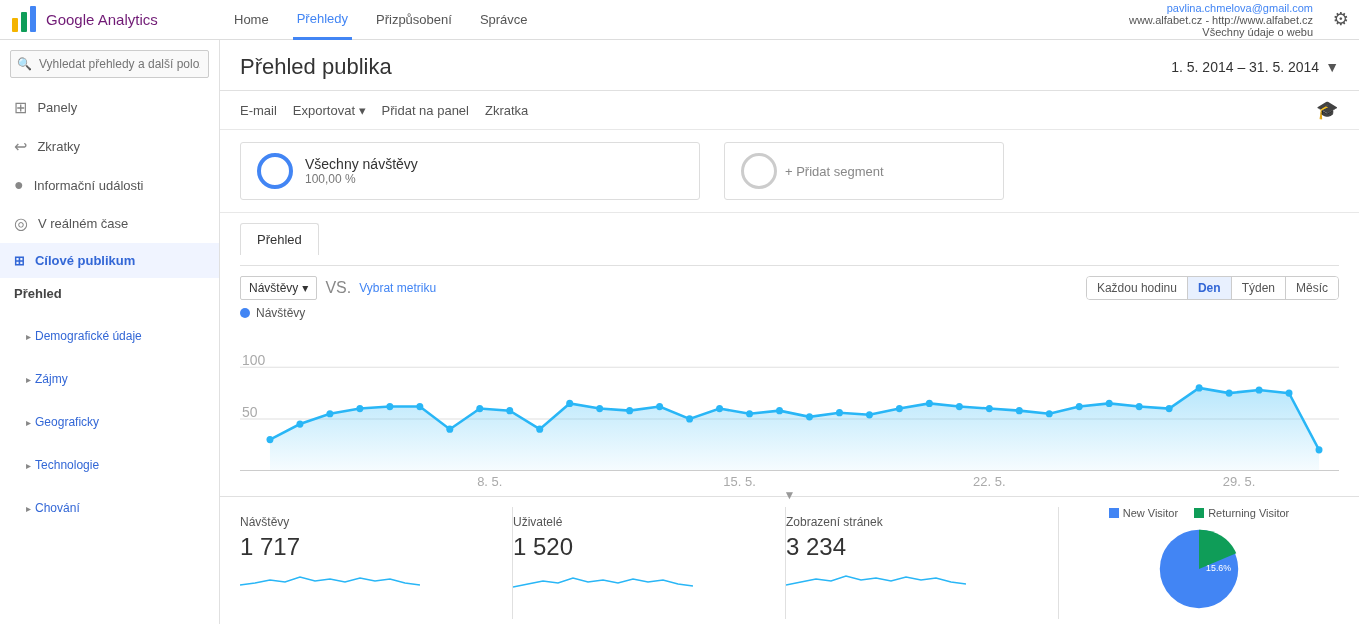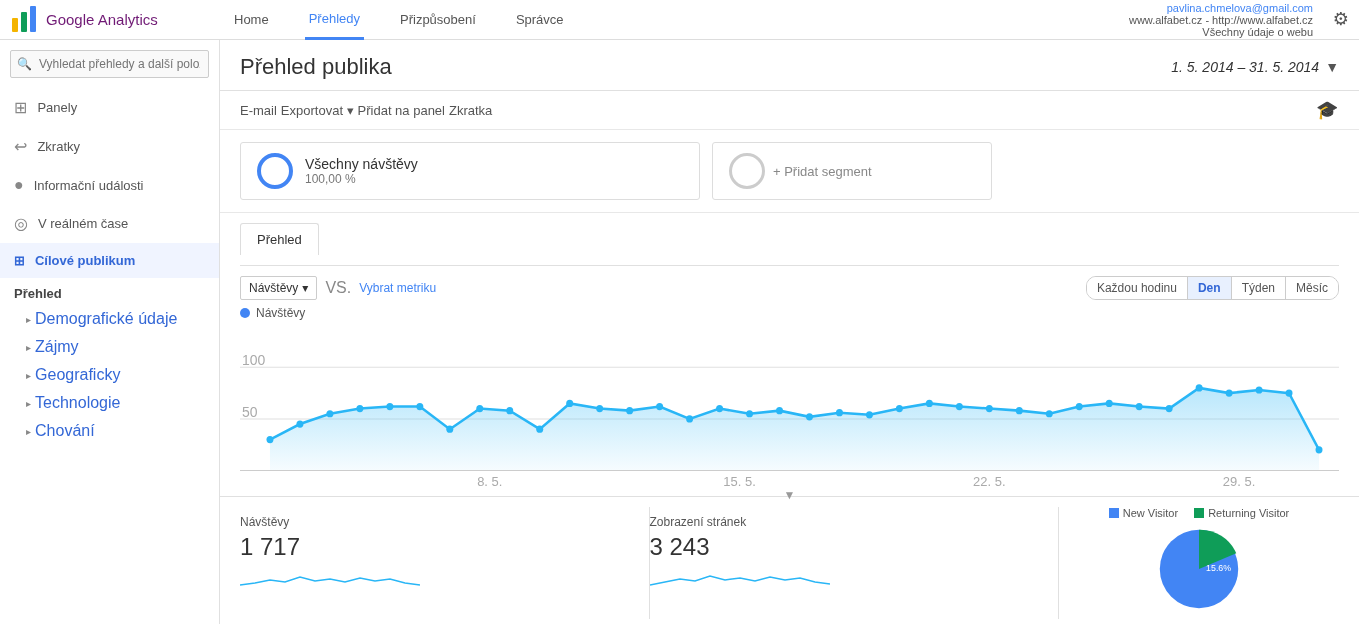--- a/index.html
+++ b/index.html
@@ -25,21 +25,21 @@
       width: 28px;
       height: 28px;
     }
     .logo-text {
       font-size: 15px;
       color: #701a75;
       font-weight: normal;
     }
     .nav-links {
       display: flex;
-      gap: 32px;
+      gap: 20px;
       flex: 1;
     }
     .nav-link {
       font-size: 13px;
       color: #555;
       cursor: pointer;
       padding: 0 4px;
       height: 40px;
       display: flex;
       align-items: center;
@@ -126,25 +126,26 @@
     .sidebar-sub-label {
       font-weight: bold;
       padding: 8px 14px 4px 14px;
       color: #444;
       font-size: 13px;
       cursor: pointer;
     }
     .sidebar-sub-item {
       padding: 5px 14px 5px 26px;
       color: #3367d6;
-      font-size: 16px;
+      font-size: 12px;
       cursor: pointer;
       display: flex;
       align-items: center;
       gap: 4px;
+      margin-top: 19px;
     }
     .sidebar-sub-item::before { content: '▸'; font-size: 10px; color: #888; }
 
     
     .main-content {
       flex: 1;
       overflow-y: auto;
       background: #fff;
       padding: 0;
     }
@@ -162,30 +163,29 @@
       color: #333;
       font-weight: normal;
     }
     .date-range {
       display: flex;
       align-items: center;
       gap: 6px;
       font-size: 14px;
       color: #333;
       cursor: pointer;
-      font-style: italic;
     }
     .date-range .arrow { color: #555; }
 
     
     .toolbar {
       display: flex;
       align-items: center;
       padding: 8px 20px;
-      gap: 4px;
+      gap: 16px;
       border-bottom: 1px solid #e8e8e8;
     }
     .toolbar-btn {
       font-size: 13px;
       color: #555;
       cursor: pointer;
       background: none;
       border: none;
       display: flex;
       align-items: center;
@@ -194,21 +194,21 @@
     .graduation-icon { 
       margin-left: auto;
       font-size: 18px;
       color: #888;
       cursor: pointer;
     }
 
     
     .segments-row {
       display: flex;
-      gap: 0;
+      gap: 12px;
       padding: 12px 20px;
       border-bottom: 1px solid #e8e8e8;
     }
     .segment-box {
       display: flex;
       align-items: center;
       border: 1px solid #ddd;
       border-radius: 3px;
       padding: 10px 16px;
       gap: 12px;
@@ -285,21 +285,21 @@
       align-items: center;
       gap: 4px;
       cursor: pointer;
       background: #fff;
     }
     .vs-text { font-size: 16px; color: #888; }
     .select-metric { font-size: 12px; color: #4285f4; cursor: pointer; }
     .time-buttons {
       display: flex;
       border: 1px solid #ccc;
-      border-radius: 10px;
+      border-radius: 4px;
       overflow: hidden;
     }
     .time-btn {
       padding: 4px 10px;
       font-size: 12px;
       cursor: pointer;
       background: #fff;
       border: none;
       border-left: 1px solid #ccc;
       color: #555;
@@ -576,22 +576,29 @@
 
     <div class="stats-section">
       <div class="stat-box">
         <div class="stat-label">Návštěvy</div>
         <div class="stat-value">1 717</div>
         <svg class="stat-sparkline" viewBox="0 0 180 30" preserveAspectRatio="none">
           <polyline points="0,20 15,18 30,15 45,17 60,12 75,16 90,14 105,17 120,13 135,16 150,14 165,18 180,20" fill="none" stroke="#29b6f6" stroke-width="1.5"></polyline>
         </svg>
       </div>
       <div class="stat-box">
+        <div class="stat-label">Uživatelé</div>
+        <div class="stat-value">1 520</div>
+        <svg class="stat-sparkline" viewBox="0 0 180 30" preserveAspectRatio="none">
+          <polyline points="0,22 15,19 30,16 45,18 60,13 75,17 90,15 105,18 120,14 135,17 150,15 165,19 180,21" fill="none" stroke="#29b6f6" stroke-width="1.5"></polyline>
+        </svg>
+      </div>
+      <div class="stat-box">
         <div class="stat-label">Zobrazení stránek</div>
-        <div class="stat-value">3 243</div>
+        <div class="stat-value">3 234</div>
         <svg class="stat-sparkline" viewBox="0 0 180 30" preserveAspectRatio="none">
           <polyline points="0,20 15,17 30,14 45,16 60,11 75,15 90,13 105,16 120,12 135,15 150,13 165,17 180,19" fill="none" stroke="#29b6f6" stroke-width="1.5"></polyline>
         </svg>
       </div>
 
       <div class="pie-area">
         <div class="pie-legend">
           <div class="pie-legend-item">
             <div class="pie-dot-blue"></div>
             <span>New Visitor</span>

